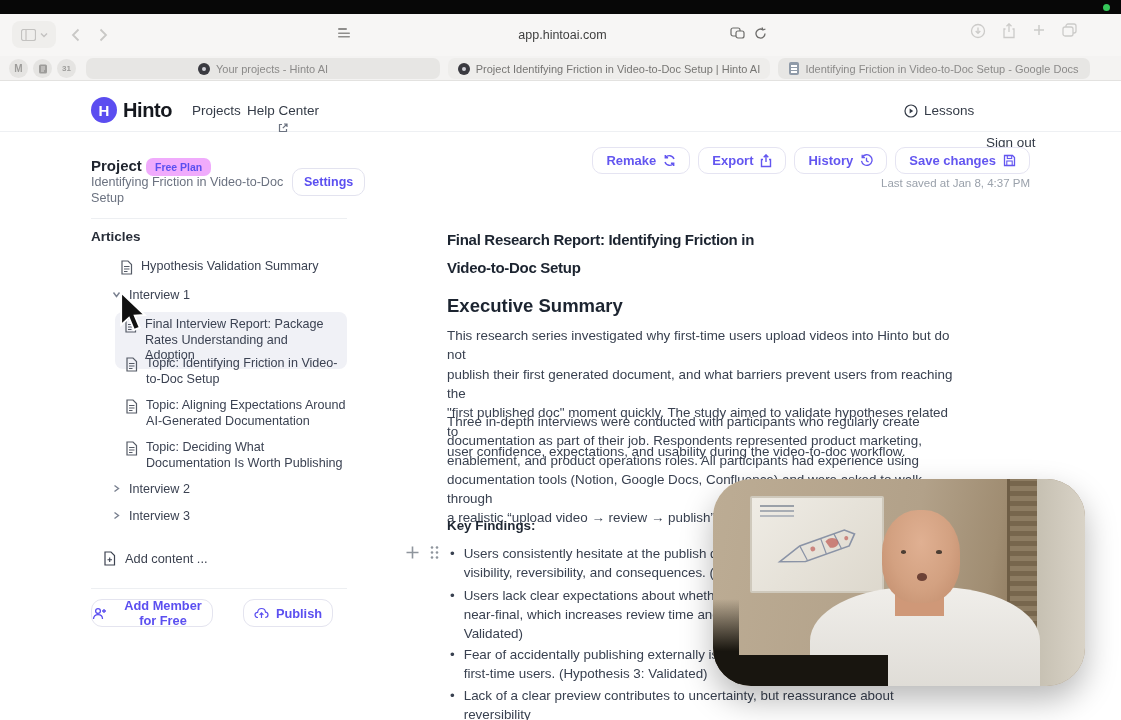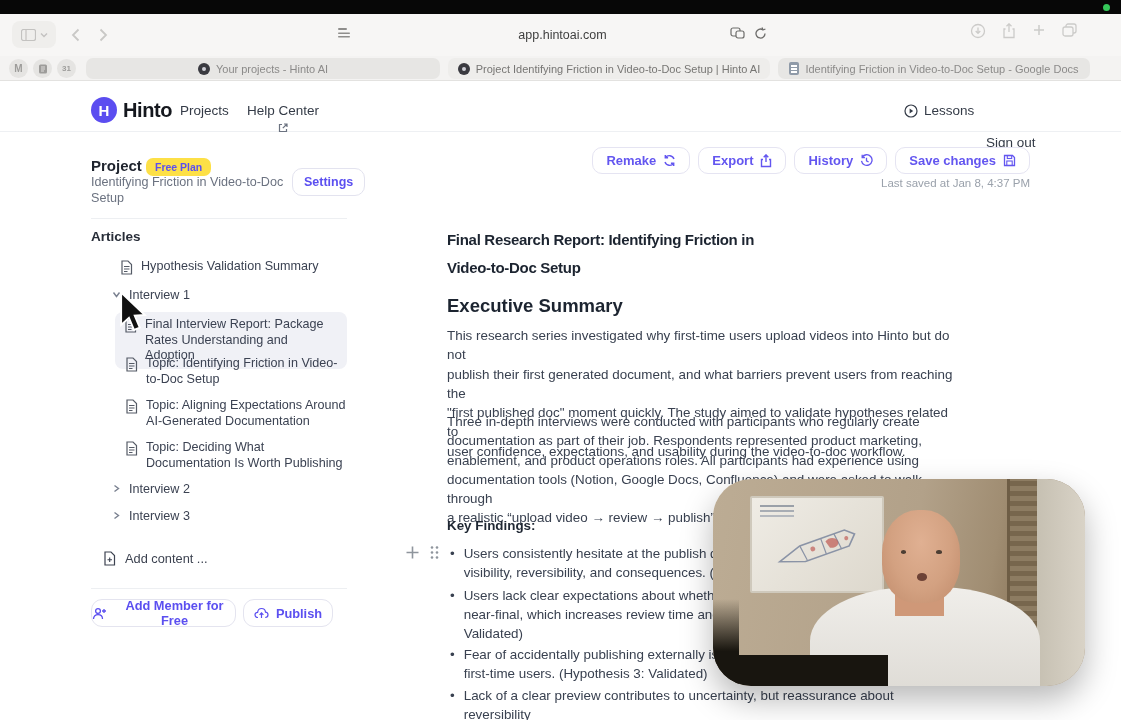--- a/index.html
+++ b/index.html
@@ -39,21 +39,21 @@
   .appheader { position:absolute; top:82px; left:0; right:0; height:50px; background:#fff; border-bottom:1px solid #eef0f3; }
   .logo-mark { position:absolute; left:91px; top:15px; width:26px; height:26px; border-radius:50%; background:#5b4df0;
                color:#fff; font-weight:bold; font-size:15px; display:flex; align-items:center; justify-content:center; }
   .logo-word { position:absolute; left:123px; top:17px; font-size:20px; font-weight:bold; color:#15181e; letter-spacing:-0.4px; }
   .nav-item { position:absolute; top:21px; font-size:13.5px; color:#343b47; display:flex; align-items:center; gap:5px; }
   .hdr-right { position:absolute; top:21px; font-size:13.5px; color:#343b47; display:flex; align-items:center; gap:6px; }
 
   
   .s-abs { position:absolute; }
   .proj-label { left:91px; top:157px; font-size:15px; font-weight:bold; color:#1f242e; }
-  .plan-badge { left:146px; top:158px; background:#fde047; color:#5b4ff0; font-size:10.5px; font-weight:bold;
+  .plan-badge { left:146px; top:158px; background:#f0abfc; color:#5b4ff0; font-size:10.5px; font-weight:bold;
                 padding:3px 9px; border-radius:7px; }
   .proj-name { left:91px; top:175px; width:200px; font-size:12.6px; color:#6b7280; line-height:15.5px; }
   .settings-btn { left:292px; top:168px; border:1px solid #e3e3ef; border-radius:10px; background:#fff; color:#5b4ff0;
                   font-size:12.5px; font-weight:bold; padding:6px 11px; cursor:pointer; font-family:inherit; }
   .sdiv1 { left:91px; top:218px; width:256px; height:1px; background:#edeff2; }
   .articles-h { left:91px; top:229px; font-size:13.5px; font-weight:bold; color:#272d38;text-align:center; }
   .srow { position:absolute; left:91px; width:256px; display:flex; align-items:flex-start; gap:8px;
           font-size:12.6px; color:#3b4252; line-height:15.5px; cursor:pointer; }
   .srow .ic { flex:none; margin-top:1px; color:#555b66; }
   .srow.active-row { background:#f0f1f6; border-radius:8px; padding:5px 8px 5px 9px; left:115px; width:232px; }
@@ -216,21 +216,21 @@
       <span class="fav-docs"></span>
       <span>Identifying Friction in Video-to-Doc Setup - Google Docs</span>
     </div>
   </div>
 
   <div class="appheader">
     <div class="logo-mark">
         <span>H</span>
       </div>
     <div class="logo-word">Hinto</div>
-    <div class="nav-item" style="left:180px;align-items:flex-end;">
+    <div class="nav-item" style="left:192px;align-items:flex-end;">
         <span>Projects</span>
       </div>
     <div class="nav-item" style="left:247px;flex-direction:column;">
       <span>Help Center</span>
       <span>
         <svg width="10" height="10" viewBox="0 0 10 10">
             <path d="M4 1.5 H1.5 V8.5 H8.5 V6" fill="none" stroke="#6b7280" stroke-width="1.2"></path>
             <path d="M6 1 H9 V4 M9 1 L4.8 5.2" fill="none" stroke="#6b7280" stroke-width="1.2"></path>
           </svg>
       </span>
@@ -340,21 +340,21 @@
     <span>
         <svg width="13" height="15" viewBox="0 0 13 15">
           <path d="M2 1 H8 L11.5 4.5 V14 H2 Z" fill="none" stroke="#3c4250" stroke-width="1.2"></path>
           <path d="M6.7 6.5 V11 M4.5 8.75 H9" stroke="#3c4250" stroke-width="1.1"></path>
         </svg>
       </span>
     <span>Add content ...</span>
   </div>
   <div class="s-abs sdiv2"></div>
 
-  <button class="pill-btn" style="left:91px; width:145px;justify-content:space-between;">
+  <button class="pill-btn" style="left:91px; width:122px;justify-content:space-between;">
     <span>
         <svg width="15" height="13" viewBox="0 0 15 13">
           <circle cx="6" cy="4" r="2.4" fill="none" stroke="#5b4ff0" stroke-width="1.3"></circle>
           <path d="M1.5 12 C1.5 9 3.5 7.6 6 7.6 C8.5 7.6 10.5 9 10.5 12" fill="none" stroke="#5b4ff0" stroke-width="1.3"></path>
           <path d="M12 2 V6 M10 4 H14" stroke="#5b4ff0" stroke-width="1.3"></path>
         </svg>
       </span>
     <span>Add Member for Free</span>
   </button>
   <button class="pill-btn" style="left:243px; width:90px;">

